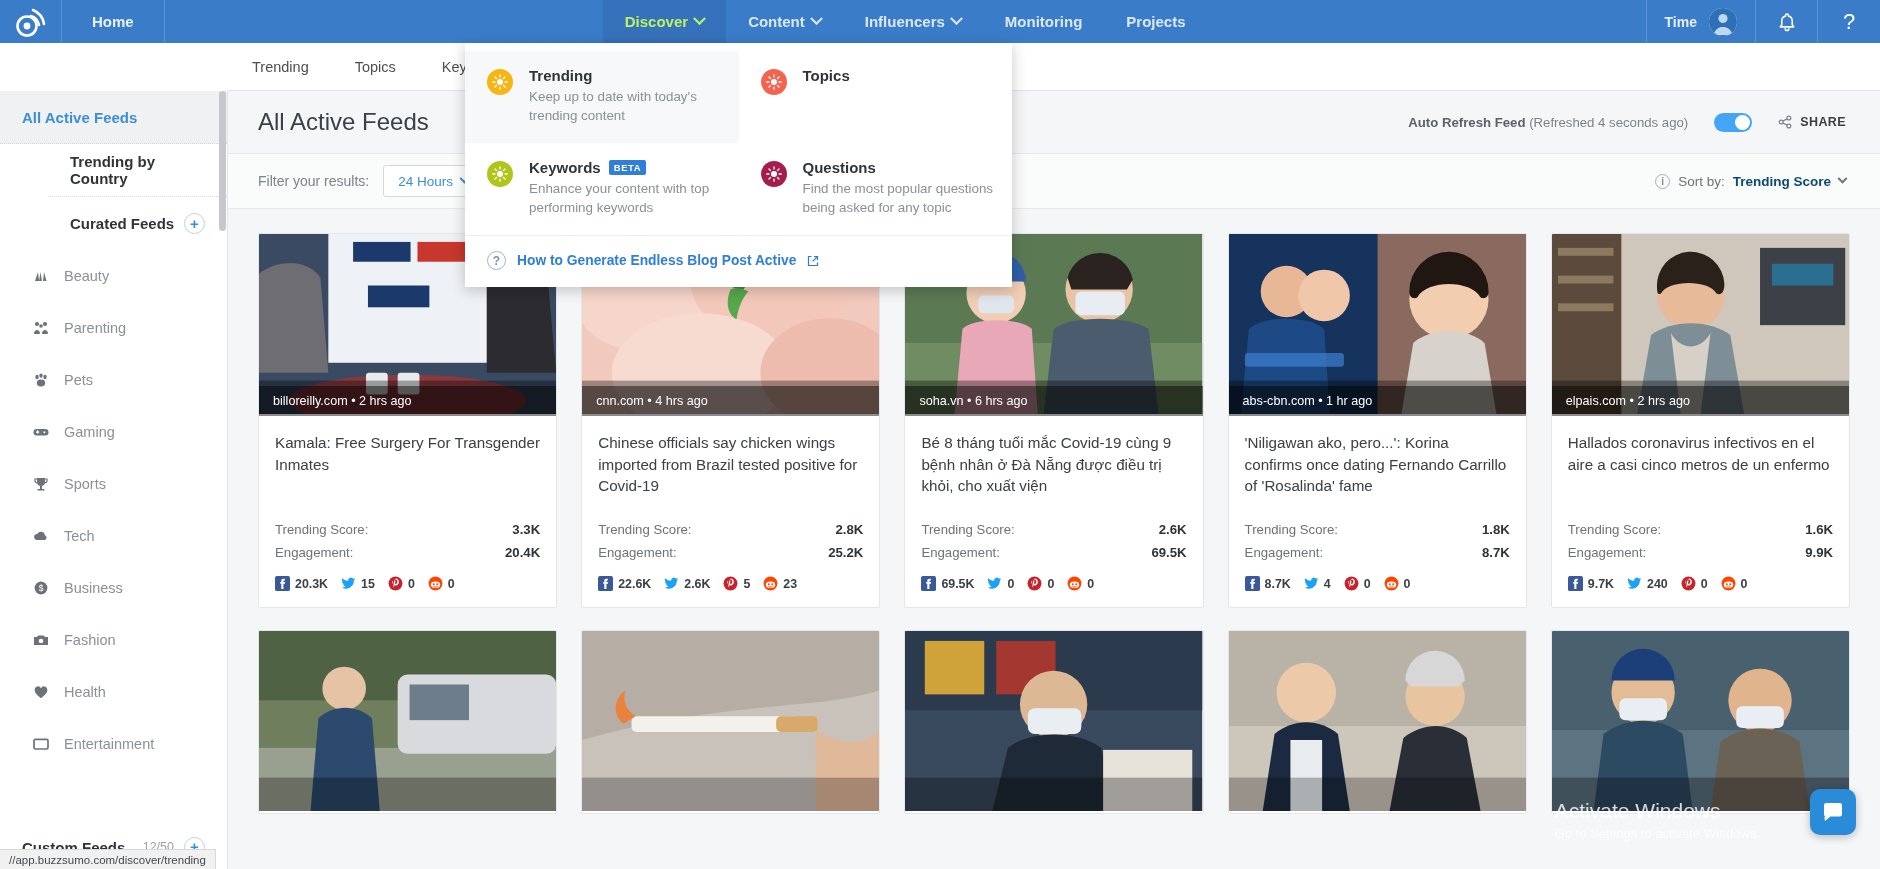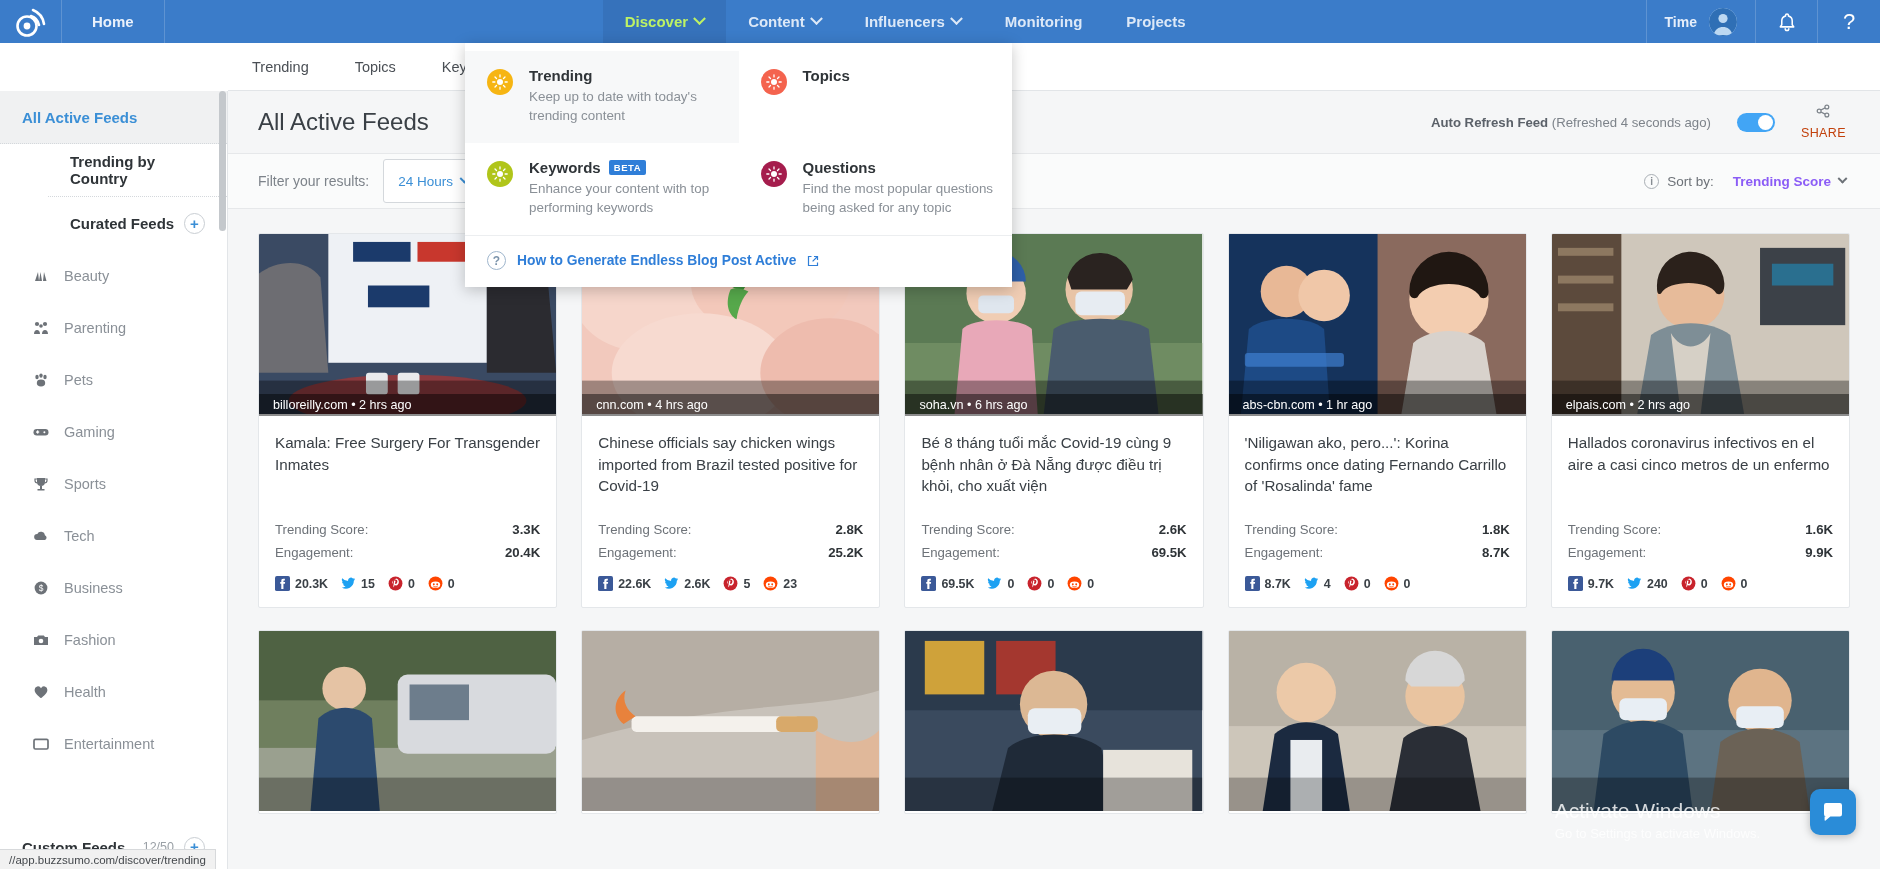--- a/index.html
+++ b/index.html
@@ -118,42 +118,42 @@
     align-items: center; justify-content: space-between; }
   .page-title { font-size: 24px; color: #3a4046; font-weight: 400; }
   .head-right { display: flex; align-items: center; gap: 26px; }
   .auto-refresh { font-size: 13.2px; color: #7d838a; }
   .auto-refresh b { color: #5b6169; font-weight: 700; }
   .toggle { width: 38px; height: 19px; border-radius: 10px; background: #42a5f5;
     position: relative; }
   .toggle i { position: absolute; right: 2px; top: 2px; width: 15px; height: 15px;
     border-radius: 50%; background: #fff; }
   .share { display: flex; align-items: center; gap: 8px; font-size: 12.5px;
-    color: #c2410c; font-weight: 400; letter-spacing: .4px; flex-direction: column; }
+    color: #404040; font-weight: 700; letter-spacing: .4px; }
 
   .filterbar { height: 56px; border-top: 1px solid #e6e8ea; border-bottom: 1px solid #e6e8ea;
     background: #fafbfb; padding: 0 34px 0 30px; display: flex;
     align-items: center; justify-content: space-between; }
   .filter-left { display: flex; align-items: center; gap: 14px; }
   .filter-lbl { font-size: 14px; color: #7d838a; }
   .chip { border: 1px solid #d4d8dc; background: #fff; border-radius: 3px;
-    height: 44px; padding: 0 14px; display: flex; align-items: center; gap: 8px;
+    height: 32px; padding: 0 14px; display: flex; align-items: center; gap: 8px;
     font-size: 13.5px; color: #3b8fd6; }
   .sortby { display: flex; align-items: center; gap: 8px; font-size: 13.5px; color: #6d7278; }
   .info-c { width: 15px; height: 15px; border-radius: 50%; border: 1.3px solid #a8aeb4;
     color: #878d93; font-size: 10px; font-weight: 700;
     display: flex; align-items: center; justify-content: center; }
-  .sortby b { color: #8b5cf6; font-weight: 700; margin-left: 11px; }
+  .sortby b { color: #0c4a6e; font-weight: 700; }
 
   
   .grid { padding: 24px 30px 0 30px; display: grid; grid-template-columns: repeat(5, 1fr);
     gap: 24px; }
   .card { background: #fff; border: 1px solid #e4e7ea; border-radius: 2px; overflow: hidden; }
   .thumb { position: relative; height: 182px; overflow: hidden; }
-  .thumb .src { position: absolute; left: 0; right: 0; bottom: 0; height: 22px;
+  .thumb .src { position: absolute; left: 0; right: 0; bottom: 0; height: 30px;
     background: rgba(0,0,0,.45); color: #fff; font-size: 12.6px;
     display: flex; align-items: center; padding: 0 14px; }
   .card-title { padding: 16px 16px 0; font-size: 15.2px; line-height: 1.42;
     color: #3a4046; min-height: 92px; }
   .stats { padding: 10px 16px 0; }
   .stat-row { display: flex; justify-content: space-between; font-size: 13.2px;
     color: #6d7278; padding: 4px 0; }
   .stat-row b { color: #2f3438; font-weight: 700; }
   .social { display: flex; align-items: center; gap: 13px; padding: 12px 16px 16px; }
   .s-it { display: flex; align-items: center; gap: 5px; font-size: 12.4px;

